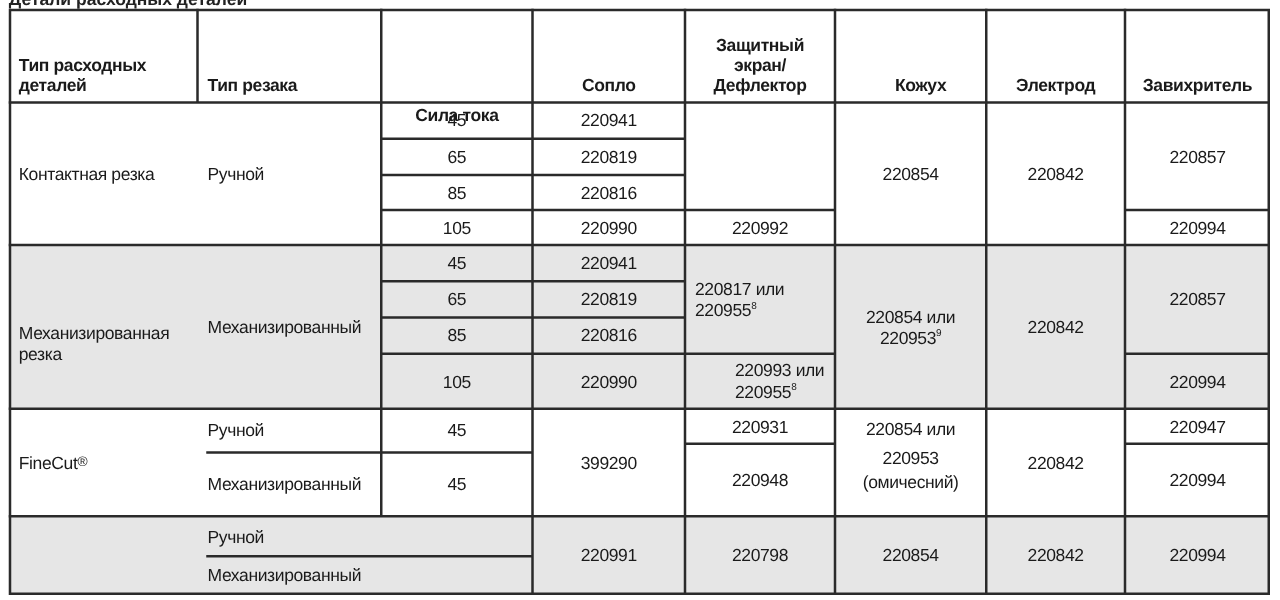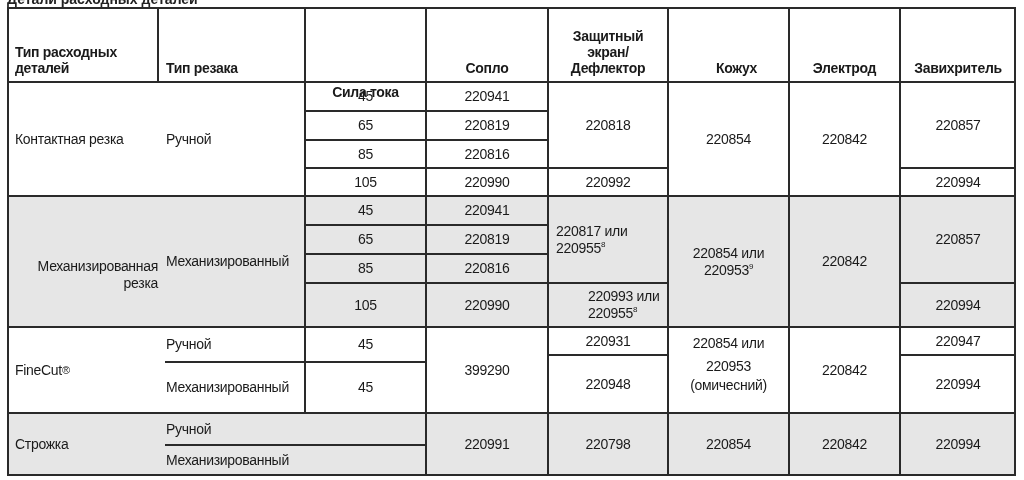--- a/index.html
+++ b/index.html
@@ -41,28 +41,27 @@
   <div class="cell l" style="left:0;top:75px;width:151px;height:114px;">Контактная резка</div>
   <div class="cell l" style="left:151px;top:75px;width:147px;height:114px;">Ручной</div>
   <div class="cell c" style="left:298px;top:75px;width:121px;height:29px;">45</div>
   <div class="cell c" style="left:298px;top:104px;width:121px;height:29px;">65</div>
   <div class="cell c" style="left:298px;top:133px;width:121px;height:28px;">85</div>
   <div class="cell c" style="left:298px;top:161px;width:121px;height:28px;">105</div>
   <div class="cell c" style="left:419px;top:75px;width:122px;height:29px;">220941</div>
   <div class="cell c" style="left:419px;top:104px;width:122px;height:29px;">220819</div>
   <div class="cell c" style="left:419px;top:133px;width:122px;height:28px;">220816</div>
   <div class="cell c" style="left:419px;top:161px;width:122px;height:28px;">220990</div>
-  <div class="cell c" style="left:541px;top:75px;width:120px;height:86px;">220818</div>
   <div class="cell c" style="left:541px;top:161px;width:120px;height:28px;">220992</div>
   <div class="cell c" style="left:661px;top:75px;width:121px;height:114px;">220854</div>
   <div class="cell c" style="left:782px;top:75px;width:111px;height:114px;">220842</div>
   <div class="cell c" style="left:893px;top:75px;width:116px;height:86px;">220857</div>
   <div class="cell c" style="left:893px;top:161px;width:116px;height:28px;">220994</div>
 
-  <div class="cell l" style="left:0;top:189px;width:151px;height:157px;text-align:right;">Механизированная резка</div>
+  <div class="cell l" style="left:0;top:189px;width:151px;height:157px;">Механизированная резка</div>
   <div class="cell l" style="left:151px;top:189px;width:147px;height:131px;">Механизированный</div>
   <div class="cell c" style="left:298px;top:189px;width:121px;height:29px;">45</div>
   <div class="cell c" style="left:298px;top:218px;width:121px;height:29px;">65</div>
   <div class="cell c" style="left:298px;top:247px;width:121px;height:29px;">85</div>
   <div class="cell c" style="left:298px;top:276px;width:121px;height:44px;">105</div>
   <div class="cell c" style="left:419px;top:189px;width:122px;height:29px;">220941</div>
   <div class="cell c" style="left:419px;top:218px;width:122px;height:29px;">220819</div>
   <div class="cell c" style="left:419px;top:247px;width:122px;height:29px;">220816</div>
   <div class="cell c" style="left:419px;top:276px;width:122px;height:44px;">220990</div>
 
@@ -103,21 +102,20 @@
     <div style="line-height:22px;">
       <span class="stack">220854 или</span>
       <span class="stack" style="line-height:24px;">220953</span>
       <span class="stack" style="line-height:14px;">(омичесний)</span>
     </div>
   </div>
   <div class="cell c" style="left:782px;top:320px;width:111px;height:86px;">220842</div>
   <div class="cell c" style="left:893px;top:320px;width:116px;height:28px;">220947</div>
   <div class="cell c" style="left:893px;top:348px;width:116px;height:58px;">220994</div>
 
-  <div class="cell l" style="left:0;top:406px;width:151px;height:63px;">Строжка</div>
   <div class="cell l" style="left:151px;top:406px;width:147px;height:32px;">Ручной</div>
   <div class="cell l" style="left:151px;top:438px;width:147px;height:31px;">Механизированный</div>
   <div class="cell c" style="left:419px;top:406px;width:122px;height:63px;">220991</div>
   <div class="cell c" style="left:541px;top:406px;width:120px;height:63px;">220798</div>
   <div class="cell c" style="left:661px;top:406px;width:121px;height:63px;">220854</div>
   <div class="cell c" style="left:782px;top:406px;width:111px;height:63px;">220842</div>
   <div class="cell c" style="left:893px;top:406px;width:116px;height:63px;">220994</div>
 
   <div class="hl" style="left:0;top:74px;width:1009px;"></div>
   <div class="hl" style="left:0;top:188px;width:1009px;"></div>

